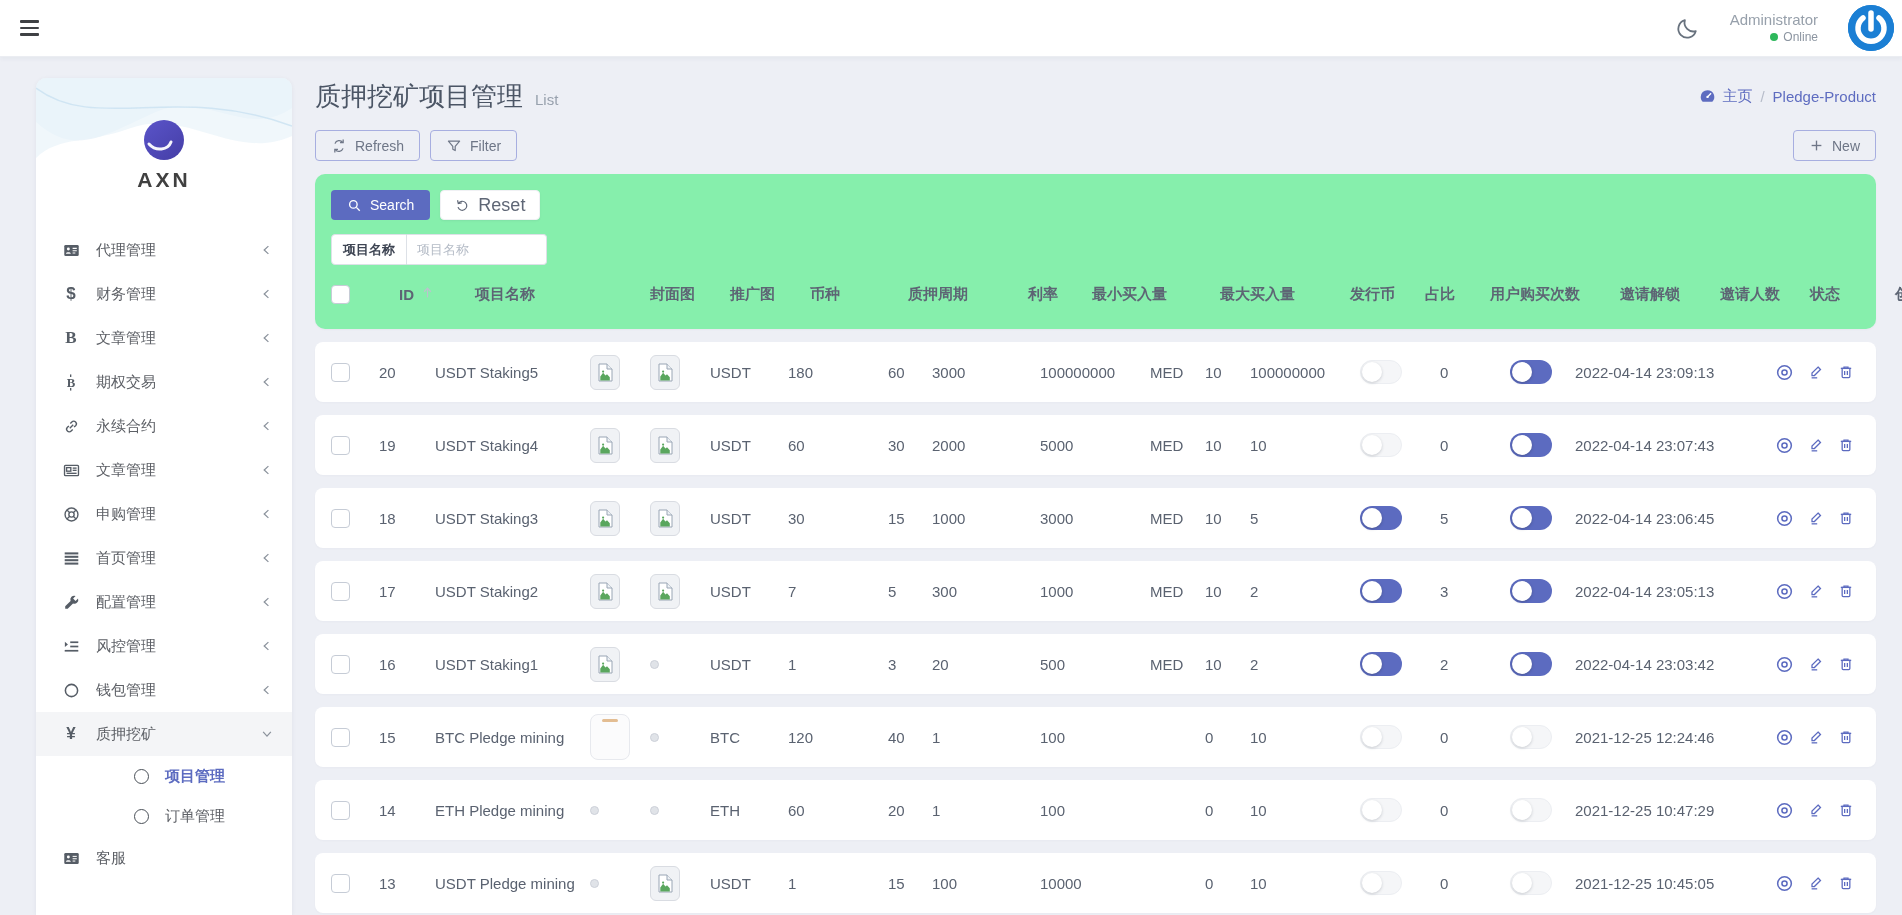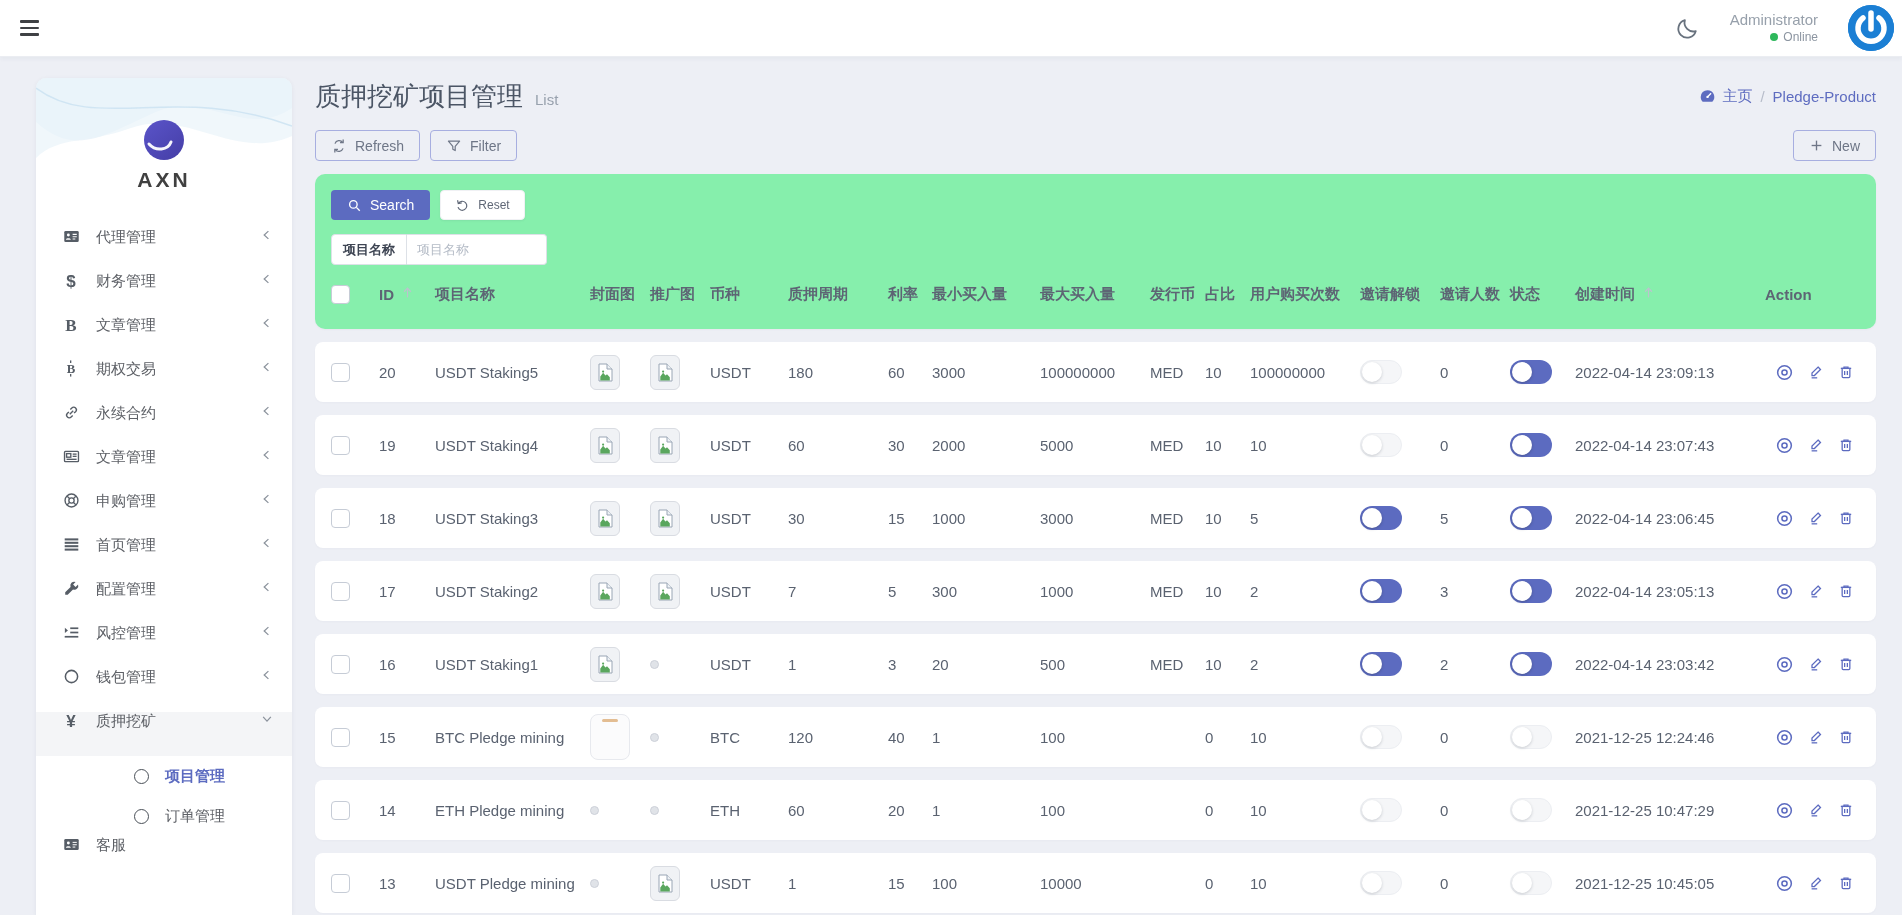--- a/index.html
+++ b/index.html
@@ -24,21 +24,21 @@
   
   .sidebar { position:absolute; top:78px; left:36px; width:256px; height:837px; background:#fff;
              border-radius:10px 10px 0 0; box-shadow:0 1px 4px rgba(60,75,100,.08); overflow:hidden; }
   .sidebar-waves { position:absolute; top:0; left:0; width:100%; height:92px; pointer-events:none; }
   .logo-wrap { position:relative; padding-top:42px; text-align:center; }
   .logo-circle { width:40px; height:40px; margin:0 auto; border-radius:50%;
                  background:linear-gradient(140deg,#5a54c9,#453ea6); position:relative; }
   .logo-circle svg { position:absolute; left:0; top:0; }
   .logo-text { margin-top:8px; font-size:21px; font-weight:bold; letter-spacing:3px; color:#404040; }
   .menu { margin-top:36px; }
-  .menu-item { display:flex; align-items:flex-start; height:44px; padding:0 18px 0 24px;
+  .menu-item { display:flex; align-items:center; height:44px; padding:0 18px 0 24px;
                cursor:pointer; color:#5d6570; }
   .menu-item.parent-active { background:#f4f5f7; }
   .menu-icon { width:22px; display:flex; justify-content:center; color:#565d66; font-size:17px; font-weight:600; }
   .menu-label { margin-left:14px; font-size:15px; color:#5d6066; flex:1; }
   .menu-chevron { color:#8b929c; display:flex; }
   .submenu-item { display:flex; align-items:center; height:40px; padding-left:62px; cursor:pointer;margin-left:36px; }
   .submenu-item .menu-label { margin-left:16px; }
   .submenu-item.active .menu-label { color:#5c6bc0; font-weight:600; }
   .sub-circle { width:15px; height:15px; border:1.6px solid #4a5058; border-radius:50%; }
 
@@ -57,34 +57,34 @@
                  align-items:center; gap:8px; cursor:pointer; font-family:inherit; }
   .btn-new { margin-left:auto; }
 
   .card-top { margin-top:13px; background:#86efac; border-radius:10px; box-shadow:0 1px 2px rgba(60,75,100,.04);
               padding:16px 12px 0 16px; }
   .search-row { display:flex; gap:10px; }
   .btn-search { height:30px; padding:0 16px; background:#5c6bc0; border:none; border-radius:4px;
                 color:#fff; font-size:14px; display:inline-flex; align-items:center; gap:8px;
                 cursor:pointer; font-family:inherit; }
   .btn-reset { height:30px; padding:0 14px; background:#fff; border:1px solid #f0f1f4; border-radius:4px;
-               box-shadow:0 1px 2px rgba(60,75,100,.08); color:#5f6776; font-size:12px;
+               box-shadow:0 1px 2px rgba(60,75,100,.08); color:#5f6776; font-size:18px;
                display:inline-flex; align-items:center; gap:8px; cursor:pointer; font-family:inherit; }
   .filter-row { margin-top:14px; display:flex; }
   .ig-label { height:31px; padding:0 11px; background:#fff; border:1px solid #dde1e7;
               border-radius:4px 0 0 4px; font-size:13px; font-weight:bold; color:#3e4553;
               display:flex; align-items:center; }
   .ig-input { height:31px; width:140px; border:1px solid #dde1e7; border-left:none;
               border-radius:0 4px 4px 0; padding:0 10px; font-size:13px; color:#4a5160;
               outline:none; font-family:inherit; }
   .ig-input::placeholder { color:#b4bbc6; }
 
   .tgrid { display:grid; align-items:center;
     grid-template-columns:48px 56px 155px 60px 60px 78px 100px 44px 108px 110px 55px 45px 110px 80px 70px 65px 190px minmax(90px,1fr); }
-  .thead { height:64px; padding-bottom:6px; }
+  .thead { height:64px; padding-bottom:6px;gap:20px; }
   .th { font-size:15px; font-weight:600; color:#5d6574; display:flex; align-items:center; gap:6px; padding-right:6px; }
   .sort-ico { color:#bcc3cd; }
   .trow { background:#fff; border-radius:8px; height:60px; margin-top:13px;
           padding-left:16px; padding-right:12px; box-shadow:0 1px 2px rgba(60,75,100,.03); }
   .td { font-size:15px; color:#5a6270; padding-right:6px; display:flex; align-items:center; }
   .checkbox { width:19px; height:19px; border:1.5px solid #c6ccd6; border-radius:4px; background:#fff; cursor:pointer; }
 
   .img-chip { width:30px; height:35px; background:#f0f2f5; border:1px solid #d9dce2; border-radius:6px;
               display:flex; align-items:center; justify-content:center; }
   .img-blank { width:40px; height:46px; background:#fbfbfc; border:1px solid #e7e9ee; border-radius:8px;

